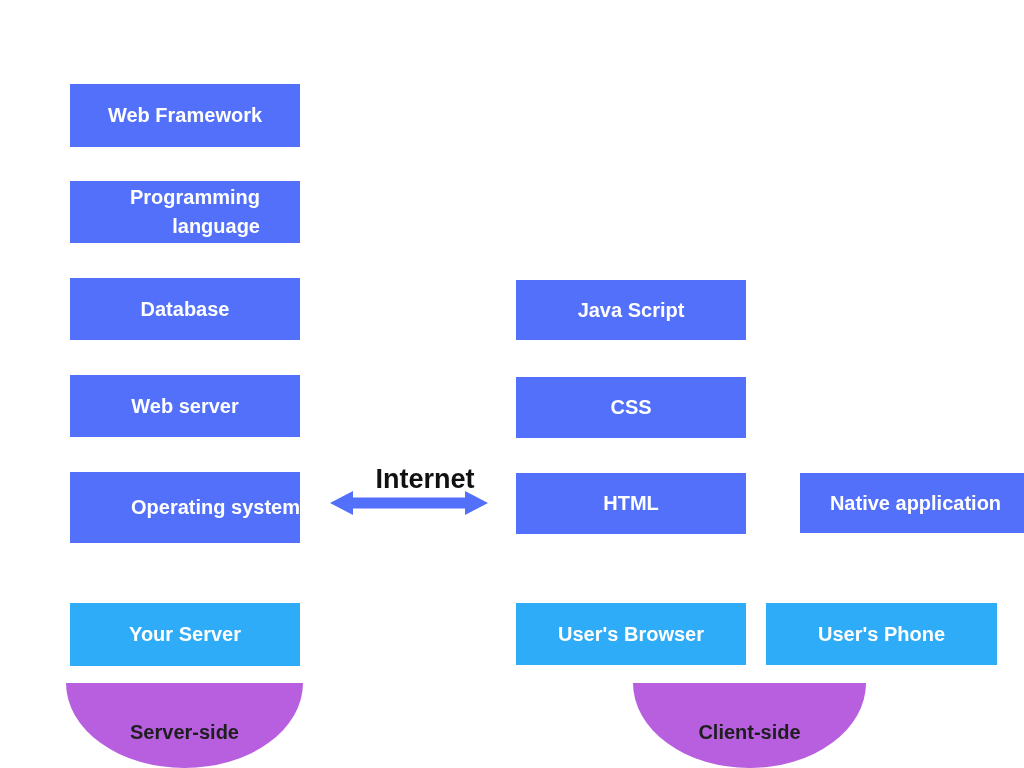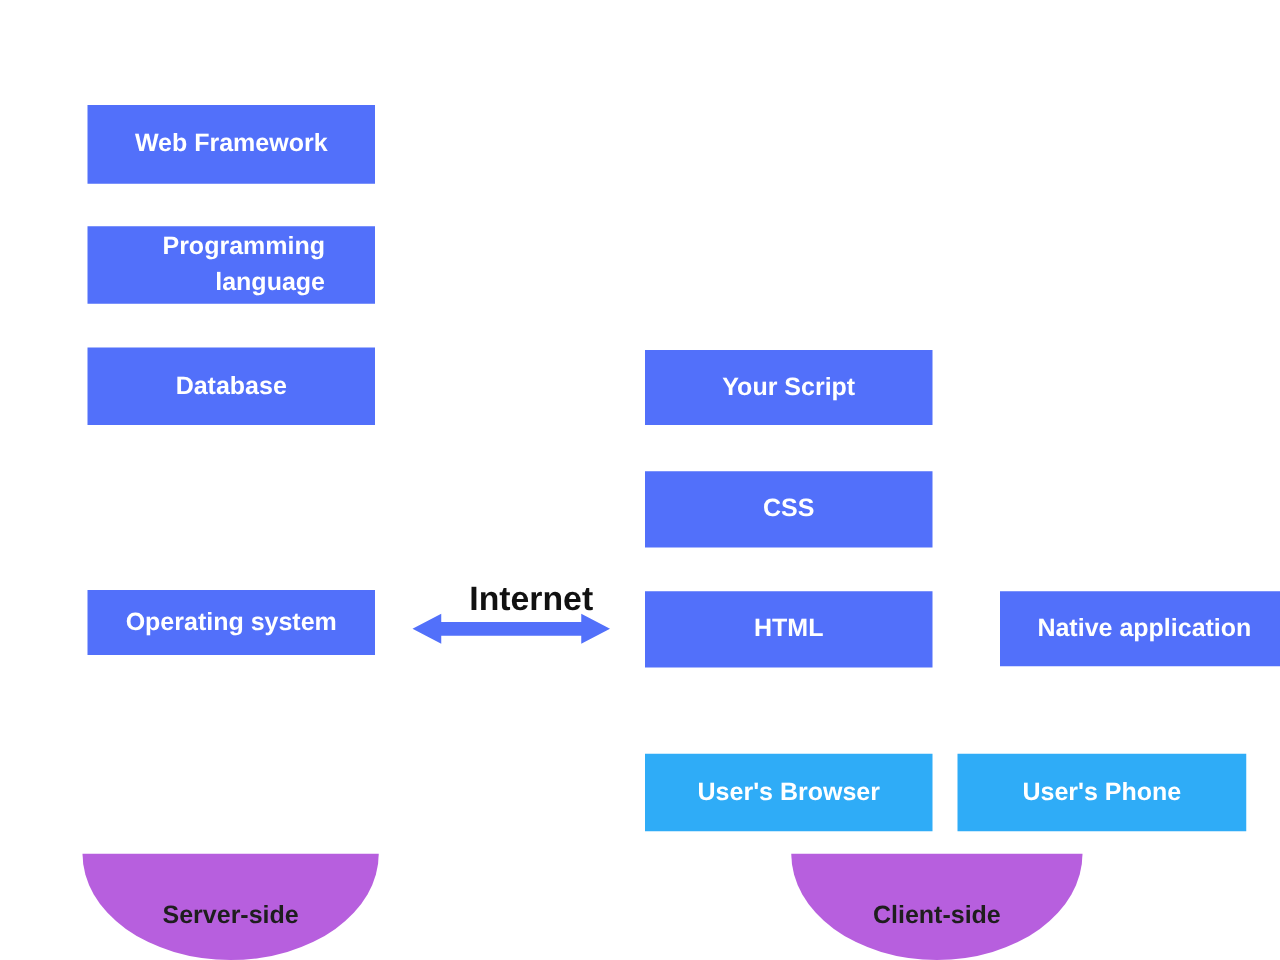--- a/index.html
+++ b/index.html
@@ -77,33 +77,39 @@
   </div>
 
   <div class="box blue" style="left:70px; top:181px; width:230px; height:62px;">
     <span class="wrap-narrow">Programming language</span>
   </div>
 
   <div class="box blue" style="left:70px; top:278px; width:230px; height:62px;justify-content:center;">
     <span>Database</span>
   </div>
 
+  <div class="box blue" style="left:70px; top:375px; width:230px; height:62px;">
+    <span>Web server</span>
+  </div>
 
-  <div class="box blue" style="left:70px; top:472px; width:230px; height:52px;">
+  <div class="box blue" style="left:70px; top:472px; width:230px; height:71px;justify-content:flex-end;">
     <span>Operating system</span>
   </div>
 
+  <div class="box cyan" style="left:70px; top:603px; width:230px; height:63px;">
+    <span>Your Server</span>
+  </div>
 
   <div class="connector-label">Internet</div>
   <svg class="connector-arrow" viewBox="0 0 160 26" aria-hidden="true">
     <polygon fill="#5270FA" points="1,13 24,1 24,7.5 136,7.5 136,1 159,13 136,25 136,18.5 24,18.5 24,25"></polygon>
   </svg>
 
   <div class="box blue" style="left:516px; top:280px; width:230px; height:60px;">
-    <span>Your Script</span>
+    <span>Java Script</span>
   </div>
 
   <div class="box blue" style="left:516px; top:377px; width:230px; height:61px;">
     <span>CSS</span>
   </div>
 
   <div class="box blue" style="left:516px; top:473px; width:230px; height:61px;">
     <span>HTML</span>
   </div>
 

